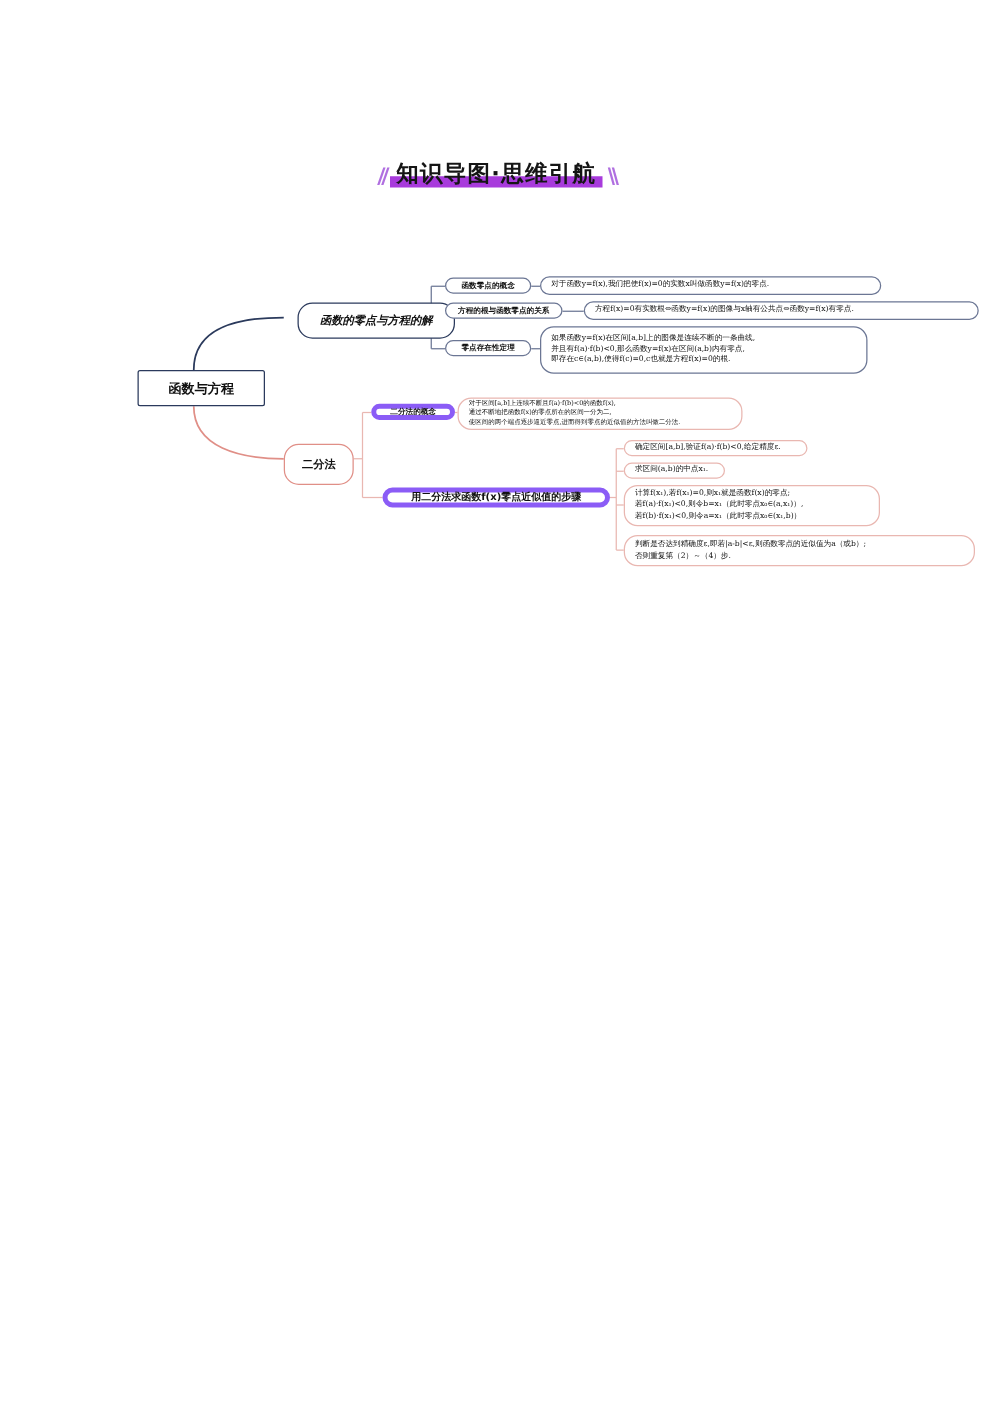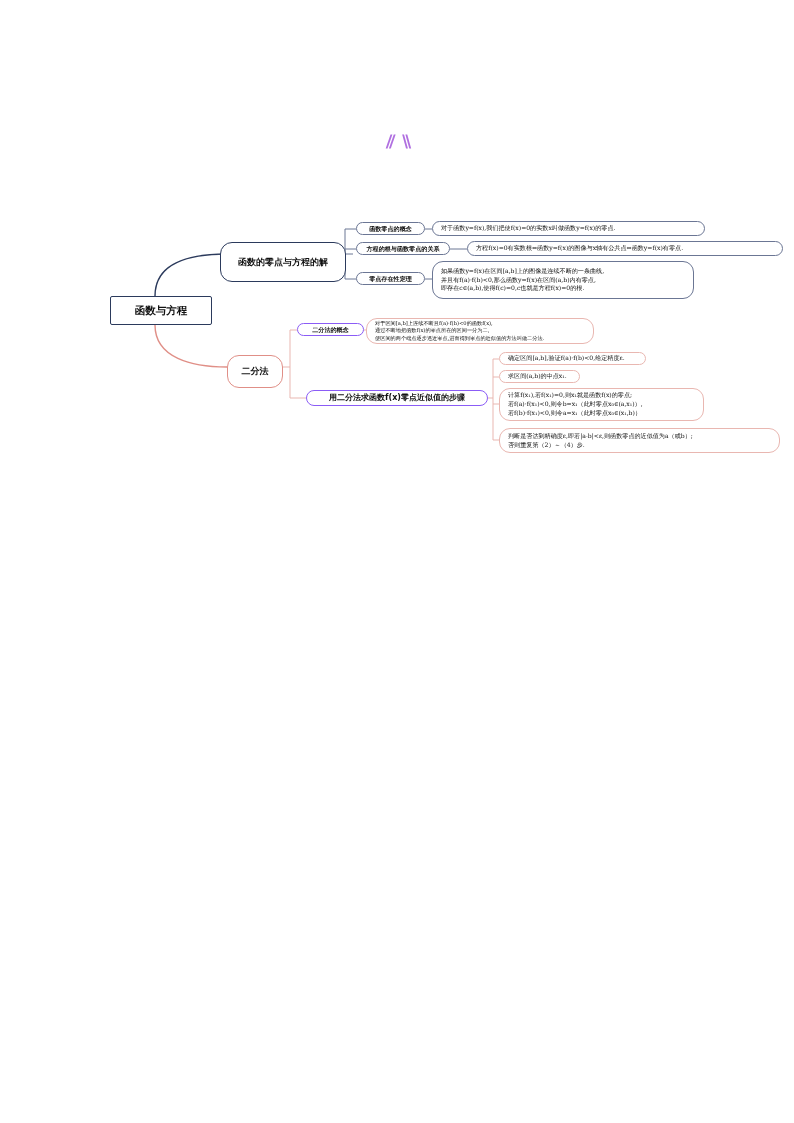--- a/index.html
+++ b/index.html
@@ -72,41 +72,42 @@
     justify-content:center;
   }
   #root .inner{
     text-align:center;font-size:10.5px;font-weight:700;color:#111;
     font-family:"DejaVu Sans","Liberation Sans",sans-serif;
   }
 
   
   .l1{border-radius:12px;justify-content:center;}
   #b1{
-    left:220px;top:42px;width:126px;height:40px;
+    left:238px;top:42px;width:126px;height:29px;
     border:1.5px solid #2b3a5c;
+    font-style:italic;
   }
   #b2{
     left:227px;top:155px;width:56px;height:33px;
     border:1.5px solid #e08f87;
   }
   .l1 .inner{
     text-align:center;font-size:9px;font-weight:700;color:#111;
     font-family:"DejaVu Sans","Liberation Sans",sans-serif;
   }
 
   
   .l2{border-radius:9px;justify-content:center;padding:0 5px;}
   .l2 .inner{
     text-align:center;font-size:6.1px;font-weight:700;color:#111;
     font-family:"DejaVu Sans","Liberation Sans",sans-serif;
     line-height:1.15;
   }
   .navy{border:1px solid #6b7694;}
-  .pink{border:1px solid #8b5cf6;}
+  .pink{border:4px solid #8b5cf6;}
 
   #n1{left:356px;top:22px;width:69px;height:13px;}
   #n2{left:356px;top:42px;width:94px;height:13px;}
   #n3{left:356px;top:72px;width:69px;height:13px;}
 
   #m1{left:297px;top:123px;width:67px;height:13px;}
   #m2{left:306px;top:190px;width:182px;height:16px;}
   #m2 .inner{font-size:8px;}
 
   
@@ -136,20 +137,24 @@
   .l3.pinkc{border:1px solid #e9b7b1;}
 </style>
 </head>
 <body>
 
 <div id="header">
 
 
   <div id="title-row">
     <span class="slash">//</span>
+    <span id="title-box">
+      <span id="title-bar"></span>
+      <span id="title-text">知识导图·思维引航</span>
+    </span>
     <span class="slash">\\</span>
   </div>
 
 </div>
 
 <div id="map">
 
   <svg id="wires" viewBox="0 0 794 290" preserveAspectRatio="none">
 
     <path d="M 155 96 C 155 62 190 54 227 54" fill="none" stroke="#2b3a5c" stroke-width="1.4"></path>

